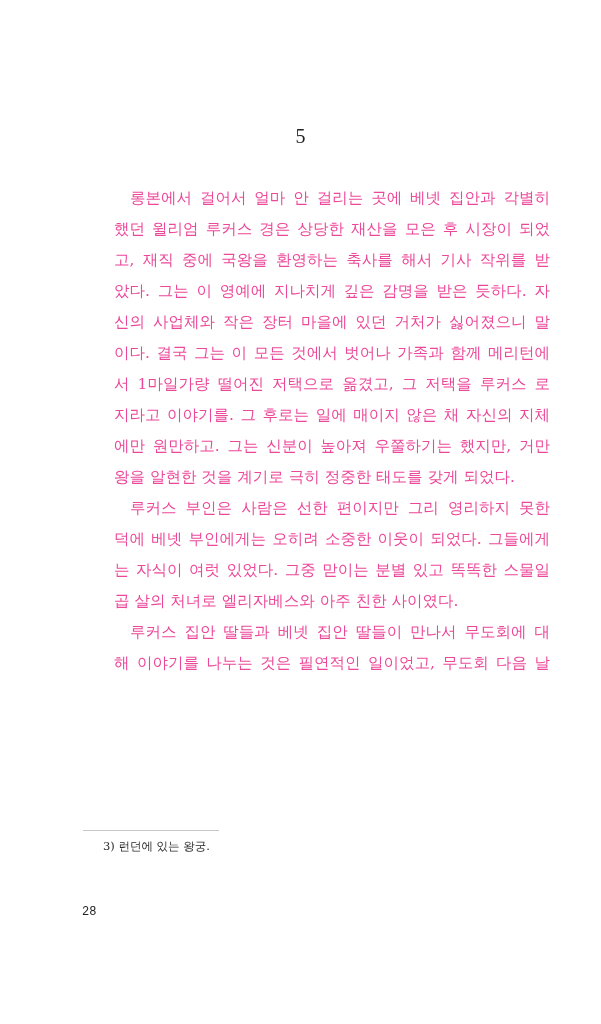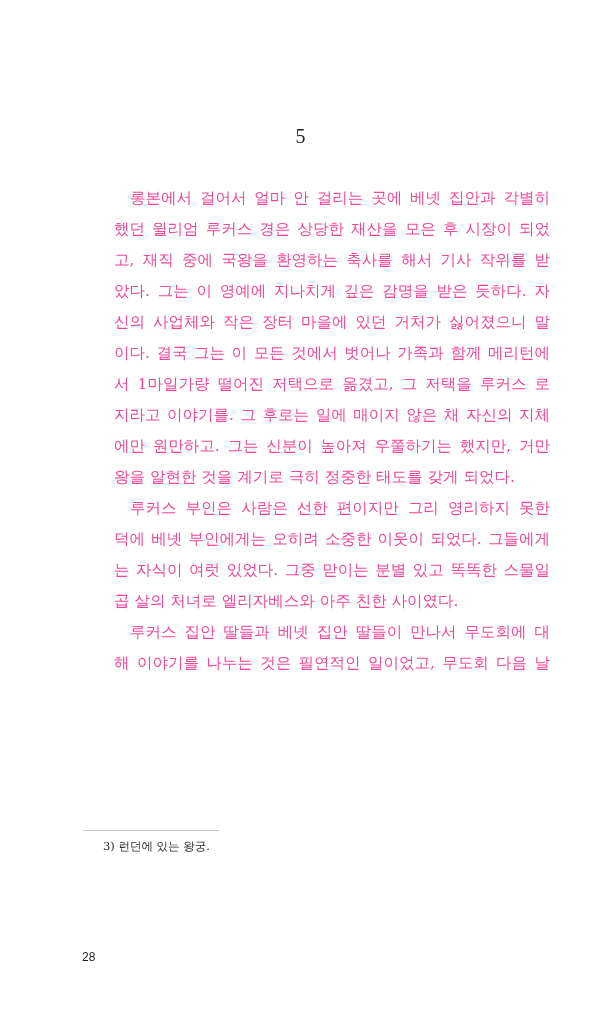--- a/index.html
+++ b/index.html
@@ -68,22 +68,22 @@
       top: 838px;
       font-family: "DejaVu Serif", "Liberation Serif", serif;
       font-size: 11.5px;
       line-height: 16px;
       color: #2b2b2b;
       margin-left: 20px;
     }
     .page-number {
       position: absolute;
       left: 82px;
-      top: 950px;
-      font-family: Liberation Sans, sans-serif;
+      top: 905px;
+      font-family: Liberation Mono, monospace;
       font-size: 12px;
       line-height: 14px;
       color: #222;
     }
   </style>
 </head>
 <body>
 
 <div class="chapter-number">5</div>
 

